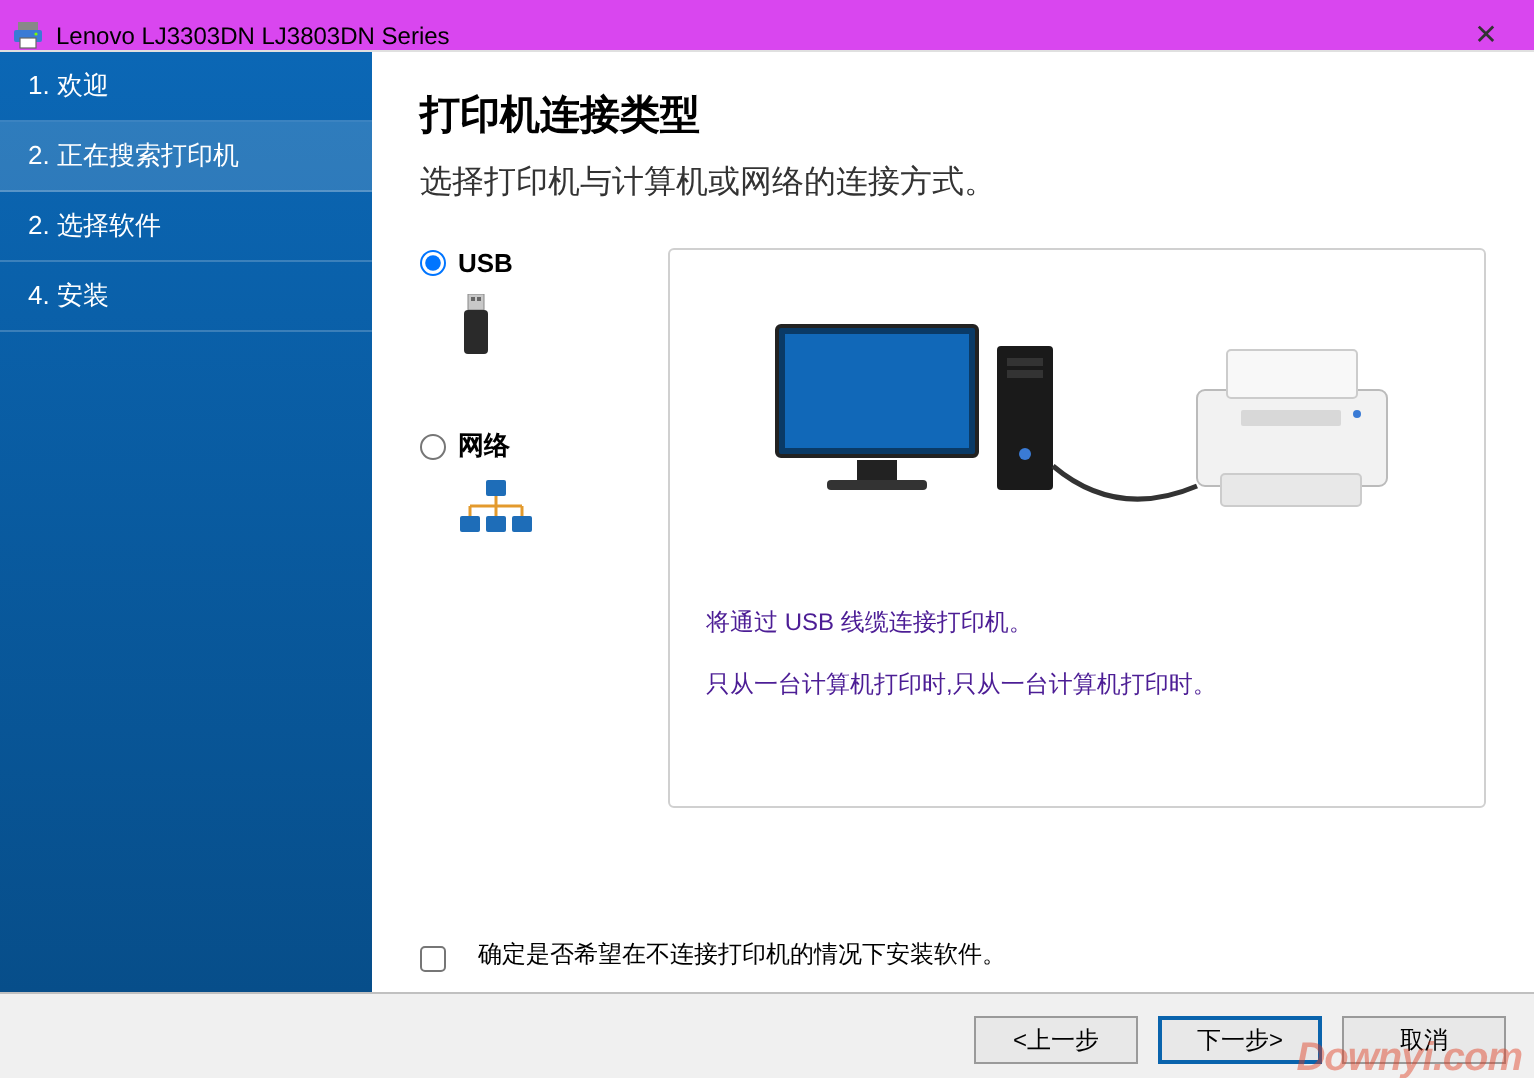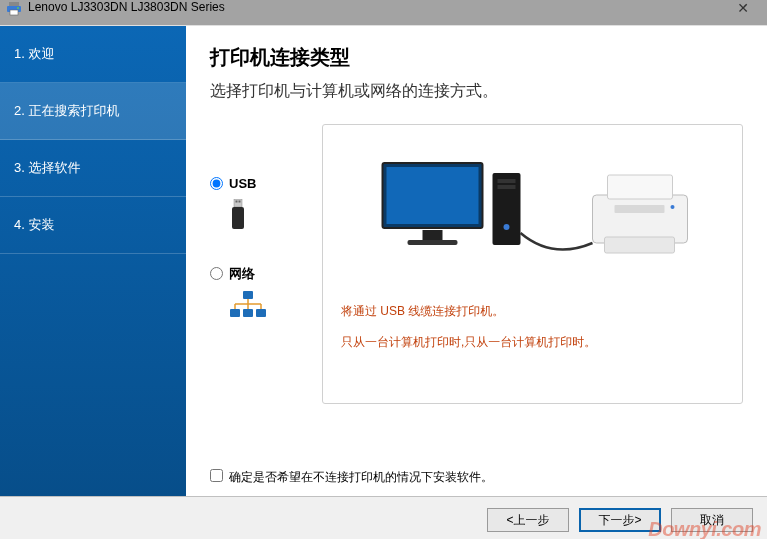--- a/index.html
+++ b/index.html
@@ -1,37 +1,37 @@
 <!DOCTYPE html>
 <html><head>
 <meta charset="utf-8">
 <style>
 *{margin:0;padding:0;box-sizing:border-box;font-family:"Microsoft YaHei","Segoe UI",sans-serif}
 body{background:#fff;width:767px;height:539px;overflow:hidden;position:relative}
-.titlebar{height:26px;background:#a3a3a3;border-bottom:1px solid #e0e0e0;display:flex;align-items:flex-start;padding:0 6px;font-size:12px;color:#000}
+.titlebar{height:26px;background:#d946ef;border-bottom:1px solid #e0e0e0;display:flex;align-items:flex-end;padding:0 6px;font-size:12px;color:#000}
 .titlebar .app-icon{width:16px;height:16px;margin-right:6px;display:flex;align-items:center;justify-content:center}
 .titlebar .title{flex:1}
 .titlebar .close{width:36px;text-align:center;font-size:14px;color:#333;cursor:pointer}
 .main{display:flex;height:470px}
 .sidebar{width:186px;background:linear-gradient(#0b67b5,#074e8a);color:#fff;font-size:13px}
-.sidebar-item{padding:19px 14px;border-bottom:1px solid rgba(255,255,255,0.2);cursor:pointer}
+.sidebar-item{padding:8px 14px;border-bottom:1px solid rgba(255,255,255,0.2);cursor:pointer}
 .sidebar-item.active{background:rgba(255,255,255,0.15)}
 .content{flex:1;padding:18px 24px 10px 24px;position:relative;background:#fff}
 .heading{font-size:20px;font-weight:bold;margin-bottom:10px;color:#000}
 .subtext{font-size:16px;color:#333;margin-bottom:22px}
-.options-row{display:flex;align-items:center;gap:12px}
+.options-row{display:flex;align-items:flex-start;gap:24px}
 .options-col{width:100px}
 .option{margin-bottom:28px}
 .option label{font-size:13px;font-weight:bold;display:flex;align-items:center;gap:6px;cursor:pointer}
 .option input[type=radio]{width:13px;height:13px;cursor:pointer}
 .option .opt-icon{margin-top:8px;margin-left:18px}
 .illus-box{flex:1;border:1px solid #d0d0d0;border-radius:3px;padding:20px 18px 30px 18px;min-height:280px}
 .illus-svg{width:100%;height:140px;display:block;margin-bottom:18px}
-.desc-line{font-size:12px;color:#c2410c;margin-bottom:14px}
-.bottom-check{position:absolute;bottom:10px;left:24px;font-size:12px;display:flex;align-items:flex-start;gap:6px}
+.desc-line{font-size:12px;color:#4c1d95;margin-bottom:14px}
+.bottom-check{position:absolute;bottom:10px;left:24px;font-size:12px;display:flex;align-items:flex-end;gap:16px}
 .bottom-check input{width:13px;height:13px;cursor:pointer}
 .btnbar{height:47px;border-top:1px solid #c0c0c0;background:#f0f0f0;display:flex;align-items:center;justify-content:flex-end;padding-right:14px;gap:10px;position:relative}
 .btn{min-width:82px;height:24px;font-size:12px;background:#e8e8e8;border:1px solid #9a9a9a;cursor:pointer;padding:0 10px}
 .btn.primary{border:2px solid #0a64ad}
 .watermark{position:absolute;right:6px;bottom:2px;font-size:20px;font-style:italic;font-weight:bold;color:rgba(225,60,30,0.45);pointer-events:none;letter-spacing:-0.5px}
 </style>
 </head>
 <body>
 
 <div class="titlebar">
@@ -44,21 +44,21 @@
       </svg>
   </span>
   <span class="title">Lenovo LJ3303DN LJ3803DN Series</span>
   <span class="close">✕</span>
 </div>
 
 <div class="main">
   <div class="sidebar">
     <div class="sidebar-item"><span>1. 欢迎</span></div>
     <div class="sidebar-item active"><span>2. 正在搜索打印机</span></div>
-    <div class="sidebar-item"><span>3. 选择软件</span></div>
+    <div class="sidebar-item"><span>2. 选择软件</span></div>
     <div class="sidebar-item"><span>4. 安装</span></div>
   </div>
 
   <div class="content">
     <div class="heading">打印机连接类型</div>
     <div class="subtext">选择打印机与计算机或网络的连接方式。</div>
 
     <div class="options-row">
       <div class="options-col">
         <div class="option">

